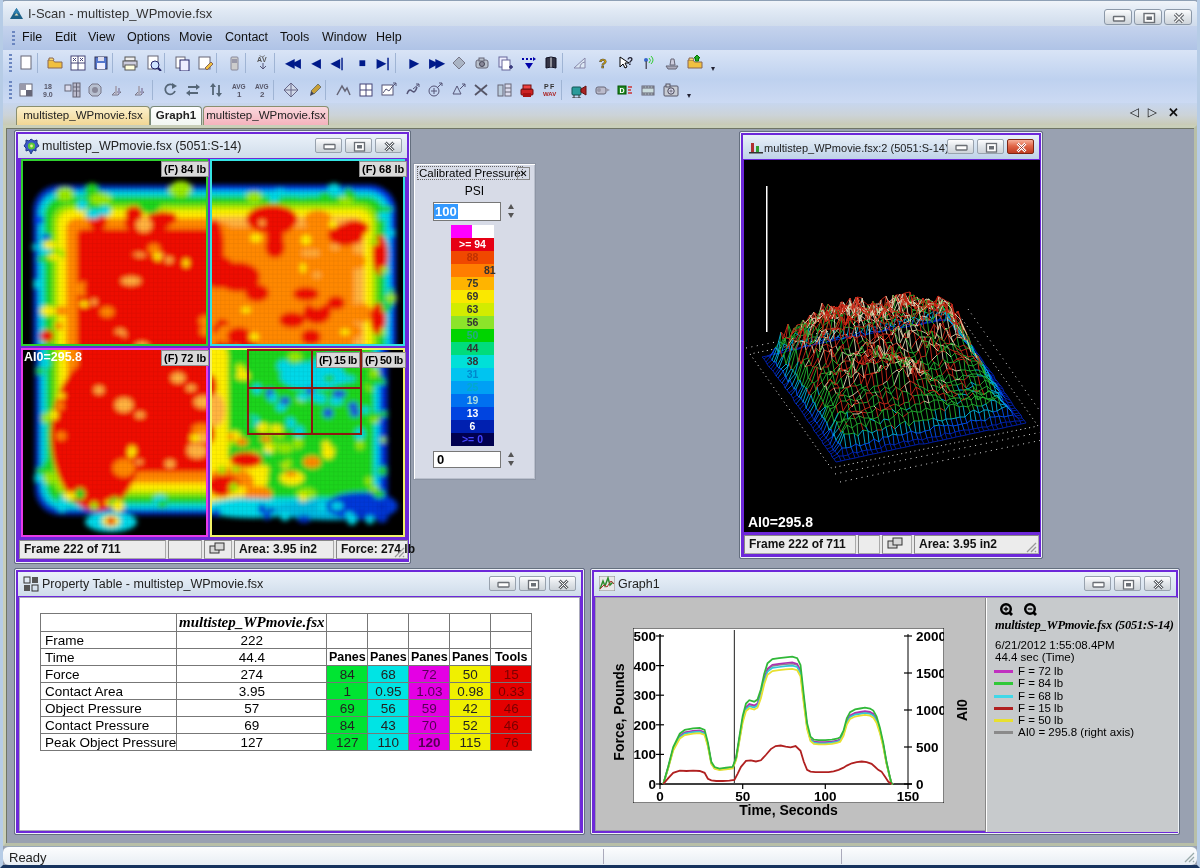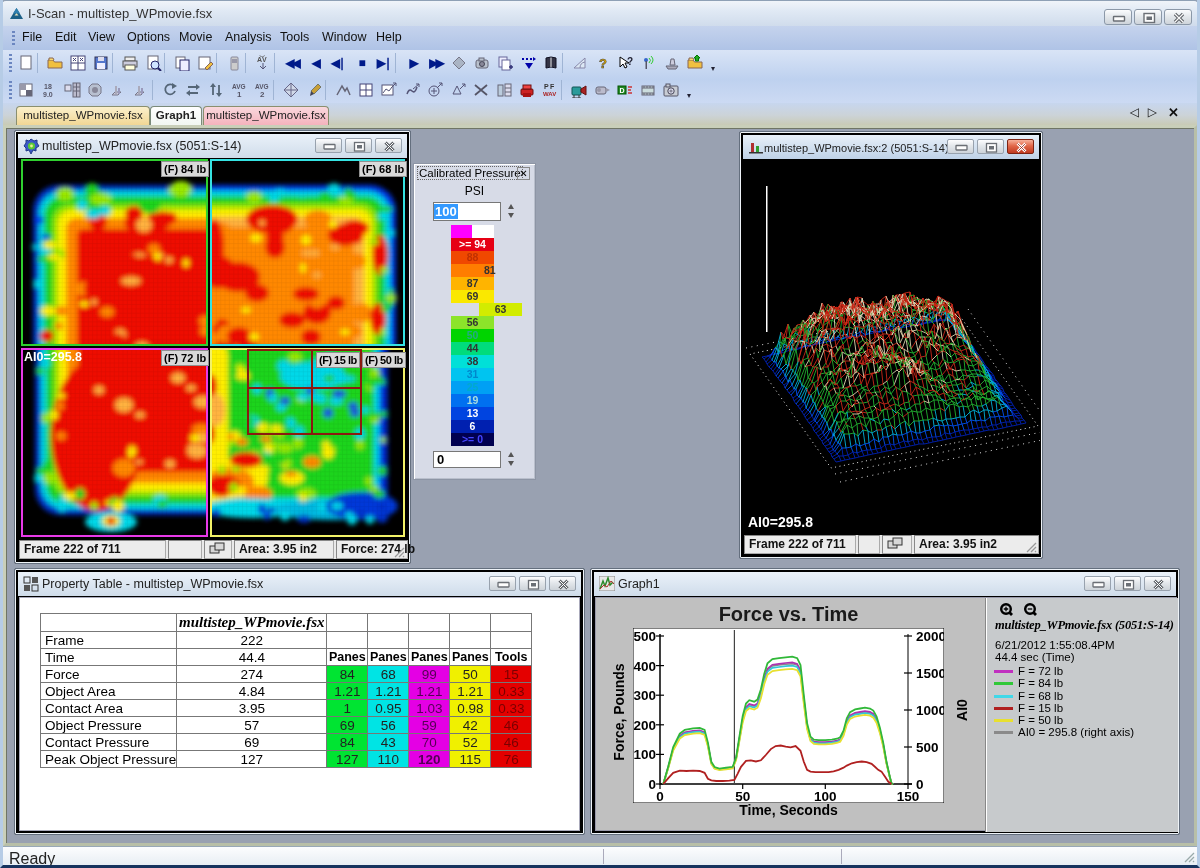--- a/index.html
+++ b/index.html
@@ -21,25 +21,25 @@
 .media { color:#001a8a; font-size:12px; line-height:24px; letter-spacing:-3px; font-weight:bold; }
 .tsep { display:inline-block; width:6px; height:20px; margin-top:2px; border-left:1px solid #9fb4d4; vertical-align:top; }
 .i { position:absolute; left:4px; top:4px; width:17px; height:16px; }
 #tabstrip { left:3px; top:103px; width:1194px; height:22px;
   background:linear-gradient(#c7d6ee,#ccd3d8 55%,#c9cbb6); }
 .tab { position:absolute; top:3px; height:19px; font-size:11.5px; color:#222; text-align:center;
   border:1px solid #8a8f6e; border-bottom:none; border-radius:4px 4px 0 0; padding-top:2px; }
 #mdi { left:3px; top:125px; width:1194px; height:721px; background:#99a1b1;
   border-top:3px solid #c9cfb9; border-left:3px solid #c9cfb9; border-right:3px solid #b8bfa8; border-bottom:3px solid #b8bfa8; box-shadow:inset 1px 1px 0 #6f7565; }
 #statusbar { left:3px; top:846px; width:1194px; height:19px; background:linear-gradient(#fcfdfe,#e8eef4);
-  border-top:1px solid #98a8b8; font-size:16px; color:#222; }
+  border-top:1px solid #98a8b8; font-size:13px; color:#222;border-radius:6px; }
 #appframe { left:0; top:0; width:1200px; height:868px; border:3px solid #b6cce6; border-top:none; border-bottom:3px solid #16335e; pointer-events:none; }
 
 
-.win { position:absolute; background:#000000; border:1px solid #646f7e; border-radius:2px;
+.win { position:absolute; background:#6d28d9; border:1px solid #646f7e; border-radius:2px;
   box-shadow: 0 0 0 1px #eef3f8 inset; }
 .wtitle { position:absolute; left:3px; right:3px; top:3px; height:24px;
   background:linear-gradient(#eaf1f9,#dde7f2 50%,#cfdcea); font-size:12.5px; color:#222; }
 .wtitle .txt { position:absolute; left:24px; top:5px; white-space:nowrap; }
 .wbtn { position:absolute; top:4px; width:27px; height:15px; border:1px solid #98a2ae; border-radius:2px;
   background:linear-gradient(#fdfdfe,#e3e7eb 45%,#cdd3d9); }
 .wbtn.red { background:linear-gradient(#f6b09a,#e2684a 45%,#c03a20); border-color:#7e2413; }
 .wstatus { position:absolute; left:4px; right:4px; bottom:4px; height:19px; background:#e9e9e9; font-size:12px; font-weight:bold; color:#111; }
 .wpane { position:absolute; border:1px solid #aaa; border-top-color:#888; border-left-color:#888; background:#ececec; padding:1px 0 0 4px; white-space:nowrap; }
 .flabel { position:absolute; background:#d9d9d9; border:1px solid #909090; font-size:11px; font-weight:bold; color:#000; padding:0 2px; height:16px; line-height:15px; z-index:5; white-space:nowrap; }
@@ -84,21 +84,21 @@
       </svg></div>
 </div>
 
 <div id="menubar" class="abs">
   <div class="grip" style="left:9px;top:5px;height:14px"></div>
   <span class="m" style="left:19px">File</span>
   <span class="m" style="left:52px">Edit</span>
   <span class="m" style="left:85px">View</span>
   <span class="m" style="left:124px">Options</span>
   <span class="m" style="left:176px">Movie</span>
-  <span class="m" style="left:222px">Analysis</span>
+  <span class="m" style="left:222px">Contact</span>
   <span class="m" style="left:277px">Tools</span>
   <span class="m" style="left:319px">Window</span>
   <span class="m" style="left:373px">Help</span>
 </div>
 
 <div id="toolband" class="abs">
   <div class="grip" style="left:6px;top:4px;height:18px"></div>
   <div class="tb" style="left:11px;top:1px" id="tb1"><span class="tbtn"><svg class="i" width="17" height="16" viewBox="0 0 17 16">
           <rect x="3" y="1" width="10" height="13" fill="#fff" stroke="#667"></rect>
         </svg></span><span class="tsep"></span><span class="tbtn"><svg class="i" width="17" height="16" viewBox="0 0 17 16">
@@ -705,23 +705,23 @@
   </div>
   <div class="abs" style="left:0;right:0;top:20px;text-align:center;font-size:12px;color:#000;position:absolute;">PSI</div>
   <div class="abs" style="position:absolute;left:19px;top:38px;width:68px;height:19px;background:#fff;border:1px solid #777;font-size:13px;font-weight:bold;line-height:17px;">
     <span style="background:#3399ff;color:#fff;padding:0 1px;">100</span></div>
   <div class="spin" style="left:91px;top:36px;"></div>
   <div class="abs" style="position:absolute;left:37px;top:61px;width:21px;height:13px;background:#ff00ff;"></div>
   <div class="abs" style="position:absolute;left:58px;top:61px;width:22px;height:13px;background:#fff;"></div>
   <div class="seg" style="top:74px;height:13px;line-height:13px;background:#e60014;color:#fff;">&gt;= 94</div>
     <div class="seg" style="top:87px;height:13px;line-height:13px;background:#f04800;color:#c03000;">88</div>
     <div class="seg" style="top:100px;height:13px;line-height:13px;background:#ff7d00;color:#333;padding-left:33px;">81</div>
-    <div class="seg" style="top:113px;height:13px;line-height:13px;background:#ffb400;color:#333;">87</div>
+    <div class="seg" style="top:113px;height:13px;line-height:13px;background:#ffb400;color:#333;">75</div>
     <div class="seg" style="top:126px;height:13px;line-height:13px;background:#fae800;color:#333;">69</div>
-    <div class="seg" style="top:139px;height:13px;line-height:13px;background:#d2ec00;color:#333;margin-left:28px;">63</div>
+    <div class="seg" style="top:139px;height:13px;line-height:13px;background:#d2ec00;color:#333;">63</div>
     <div class="seg" style="top:152px;height:13px;line-height:13px;background:#8ce42a;color:#333;">56</div>
     <div class="seg" style="top:165px;height:13px;line-height:13px;background:#00d400;color:#2a8;">50</div>
     <div class="seg" style="top:178px;height:13px;line-height:13px;background:#00dc7c;color:#333;">44</div>
     <div class="seg" style="top:191px;height:13px;line-height:13px;background:#00e0d8;color:#333;">38</div>
     <div class="seg" style="top:204px;height:13px;line-height:13px;background:#00c4f0;color:#08c;">31</div>
     <div class="seg" style="top:217px;height:13px;line-height:13px;background:#00a0f4;color:#0ac;">25</div>
     <div class="seg" style="top:230px;height:13px;line-height:13px;background:#0070f0;color:#add;">19</div>
     <div class="seg" style="top:243px;height:13px;line-height:13px;background:#0044e0;color:#fff;">13</div>
     <div class="seg" style="top:256px;height:13px;line-height:13px;background:#0020b0;color:#fff;">6</div>
     <div class="seg" style="top:269px;height:13px;line-height:13px;background:#000050;color:#44f;">&gt;= 0</div>
@@ -834,32 +834,23 @@
             <td style="font-weight:bold;font-size:12.5px;">Panes</td>
             <td style="font-weight:bold;font-size:12.5px;">Panes</td>
             <td style="font-weight:bold;font-size:12.5px;">Panes</td>
             <td style="font-weight:bold;font-size:12.5px;">Tools</td>
           </tr>
           <tr>
             <td class="lbl">Force</td>
             <td class="val">274</td>
             <td style="background:#00e432;color:#222;">84</td>
             <td style="background:#00e4e4;color:#222;">68</td>
-            <td style="background:#e400e4;color:#550055;">99</td>
+            <td style="background:#e400e4;color:#550055;">72</td>
             <td style="background:#f0f000;color:#222;">50</td>
             <td style="background:#e40000;color:#7a0000;">15</td>
-          </tr>
-          <tr>
-            <td class="lbl">Object Area</td>
-            <td class="val">4.84</td>
-            <td style="background:#00e432;color:#222;">1.21</td>
-            <td style="background:#00e4e4;color:#222;">1.21</td>
-            <td style="background:#e400e4;color:#550055;">1.21</td>
-            <td style="background:#f0f000;color:#222;">1.21</td>
-            <td style="background:#e40000;color:#7a0000;">0.33</td>
           </tr>
           <tr>
             <td class="lbl">Contact Area</td>
             <td class="val">3.95</td>
             <td style="background:#00e432;color:#222;">1</td>
             <td style="background:#00e4e4;color:#222;">0.95</td>
             <td style="background:#e400e4;color:#550055;">1.03</td>
             <td style="background:#f0f000;color:#222;">0.98</td>
             <td style="background:#e40000;color:#7a0000;">0.33</td>
           </tr>
@@ -909,21 +900,20 @@
     <div class="wbtn" style="right:35px"><svg width="27" height="15" viewBox="0 0 27 15">
           <rect x="8.5" y="3.5" width="10" height="8.5" fill="#fdfdfd" stroke="#6b6f75" stroke-width="1.3"></rect>
           <rect x="11" y="6" width="5" height="3.5" fill="#6b6f75"></rect>
         </svg></div>
     <div class="wbtn" style="right:5px"><svg width="27" height="15" viewBox="0 0 27 15">
           <path d="M9.5 3.5L17.5 11.5M17.5 3.5L9.5 11.5" stroke="#5d6166" stroke-width="3"></path>
           <path d="M9.5 3.5L17.5 11.5M17.5 3.5L9.5 11.5" stroke="#fdfdfd" stroke-width="1"></path>
         </svg></div>
   </div>
   <div class="abs" style="left:4px;top:28px;width:582px;height:234px;background:#c0c0c0;border:1px solid #99a;">
-    <div style="position:absolute;left:37px;top:5px;width:311px;text-align:center;font-size:20px;font-weight:bold;color:#1a1a1a;">Force vs. Time</div>
       <div style="position:absolute;left:37px;top:30px;width:311px;height:175px;"><svg width="311" height="175" viewBox="0 0 311 175" font-family="Liberation Sans,sans-serif">
           <rect width="311" height="175" fill="#fff" stroke="#000"></rect>
           <path d="M27 6V156H279" fill="none" stroke="#000" stroke-width="1.5"></path>
           <path d="M275 6V156" fill="none" stroke="#000" stroke-width="1"></path>
           <path d="M101.4 2V156" fill="none" stroke="#444" stroke-width="1.2"></path>
           <path d="M23 156.0H31" stroke="#000" stroke-width="1.2"></path>
           <text x="23" y="161.0" font-size="13.5" font-weight="bold" text-anchor="end">0</text>
           <path d="M23 126.4H31" stroke="#000" stroke-width="1.2"></path>
           <text x="23" y="131.4" font-size="13.5" font-weight="bold" text-anchor="end">100</text>
           <path d="M23 96.8H31" stroke="#000" stroke-width="1.2"></path>

